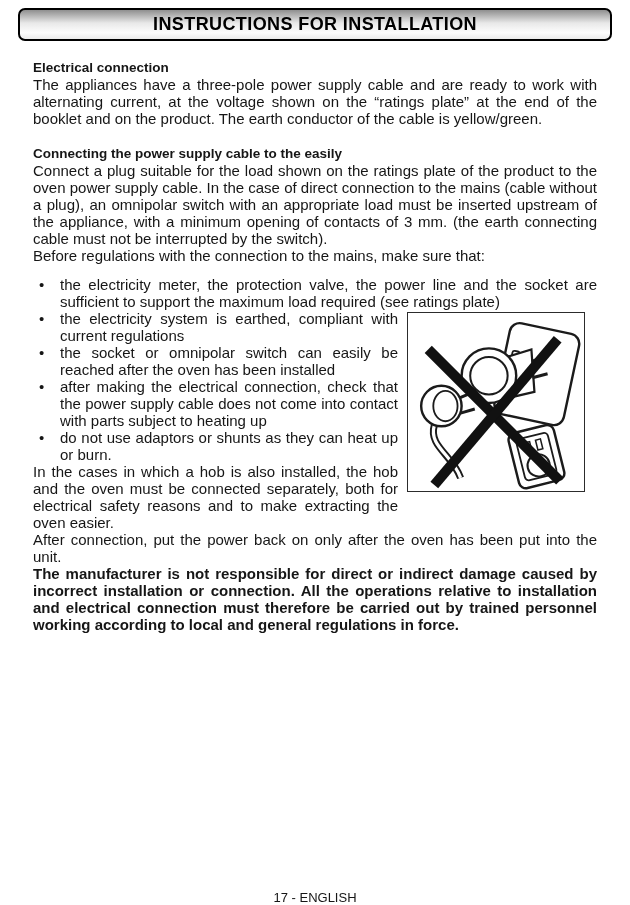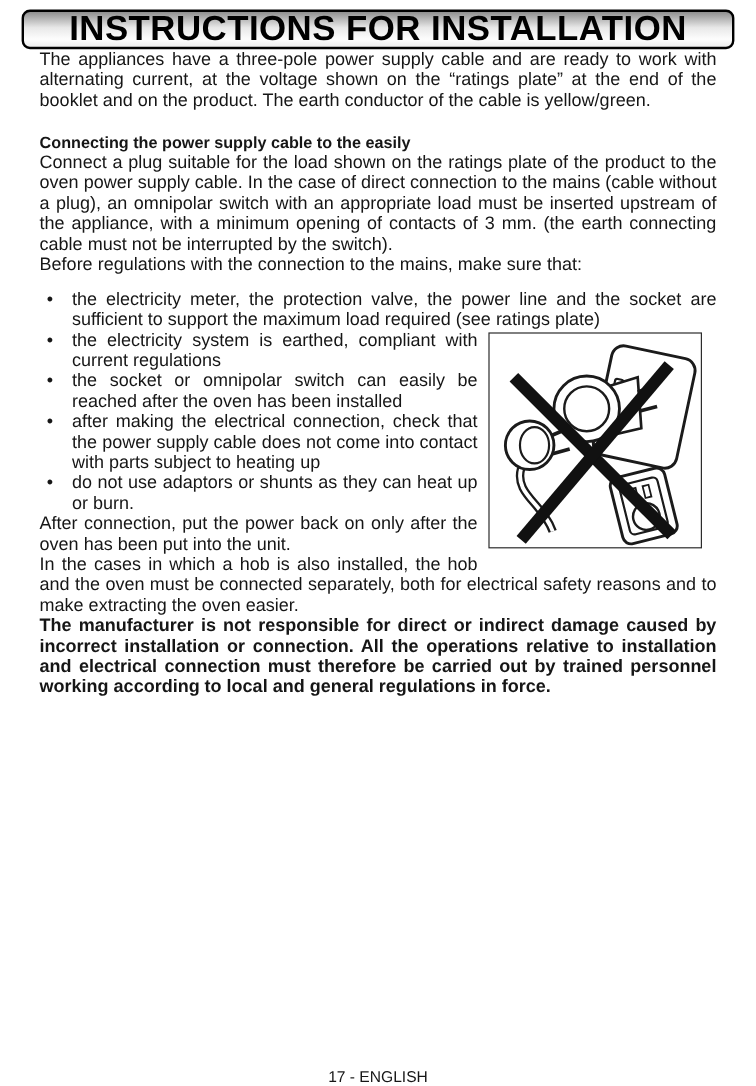--- a/index.html
+++ b/index.html
@@ -16,21 +16,21 @@
   .title-bar {
     margin: 0 -15px;
     height: 29px;
     border: 2px solid #000;
     border-radius: 7px;
     background: linear-gradient(to bottom, #8f8f8f 0%, #e8e8e8 45%, #fdfdfd 78%, #ececec 100%);
     display: flex; align-items: center; justify-content: center;
   }
   .title-bar h1 {
     margin: 0;
-    font-size: 29px;
+    font-size: 18px;
     font-weight: bold;
     letter-spacing: 0.4px;
     color: #000;
   }
 
   .body-text { font-size: 15px; line-height: 17px; }
   .sec-heading { margin: 0; font-weight: bold; font-size: 13.5px; line-height: 17px; }
   .h-elec { margin-top: 18px; }
   .h-conn { margin-top: 18px; }
 
@@ -69,20 +69,21 @@
 </style>
 </head>
 <body>
 
 <div class="page">
 
   <div class="title-bar">
     <h1>INSTRUCTIONS FOR INSTALLATION</h1>
   </div>
 
+  <h2 class="sec-heading h-elec">Electrical connection</h2>
 
 
   <p class="para body-text p-intro">The appliances have a three-pole power supply cable and are ready to work with alternating current, at the voltage shown on the “ratings plate” at the end of the booklet and on the product. The earth conductor of the cable is yellow/green.</p>
 
   <h2 class="sec-heading h-conn">Connecting the power supply cable to the easily</h2>
 
   <p class="para body-text">Connect a plug suitable for the load shown on the ratings plate of the product to the oven power supply cable. In the case of direct connection to the mains (cable without a plug), an omnipolar switch with an appropriate load must be inserted upstream of the appliance, with a minimum opening of contacts of 3 mm. (the earth connecting cable must not be interrupted by the switch).</p>
 
   <p class="para body-text">Before regulations with the connection to the mains, make sure that:</p>
 
@@ -143,21 +144,21 @@
       <span class="bullet-marker">•</span>
       <span>after making the electrical connection, check that the power supply cable does not come into contact with parts subject to heating up</span>
     </div>
 
     <div class="bullet-item">
       <span class="bullet-marker">•</span>
       <span>do not use adaptors or shunts as they can heat up or burn.</span>
     </div>
   </div>
 
+  <p class="para body-text p-hob">In the cases in which a hob is also installed, the hob and the oven must be connected separately, both for electrical safety reasons and to make extracting the oven easier.</p>
+
   <p class="para body-text p-after">After connection, put the power back on only after the oven has been put into the unit.</p>
-
-  <p class="para body-text p-hob">In the cases in which a hob is also installed, the hob and the oven must be connected separately, both for electrical safety reasons and to make extracting the oven easier.</p>
 
   <p class="para body-text p-disc">The manufacturer is not responsible for direct or indirect damage caused by incorrect installation or connection. All the operations relative to installation and electrical connection must therefore be carried out by trained personnel working according to local and general regulations in force.</p>
 
 </div>
 
 <div class="footer">17 - ENGLISH</div>
 
 </body></html>

